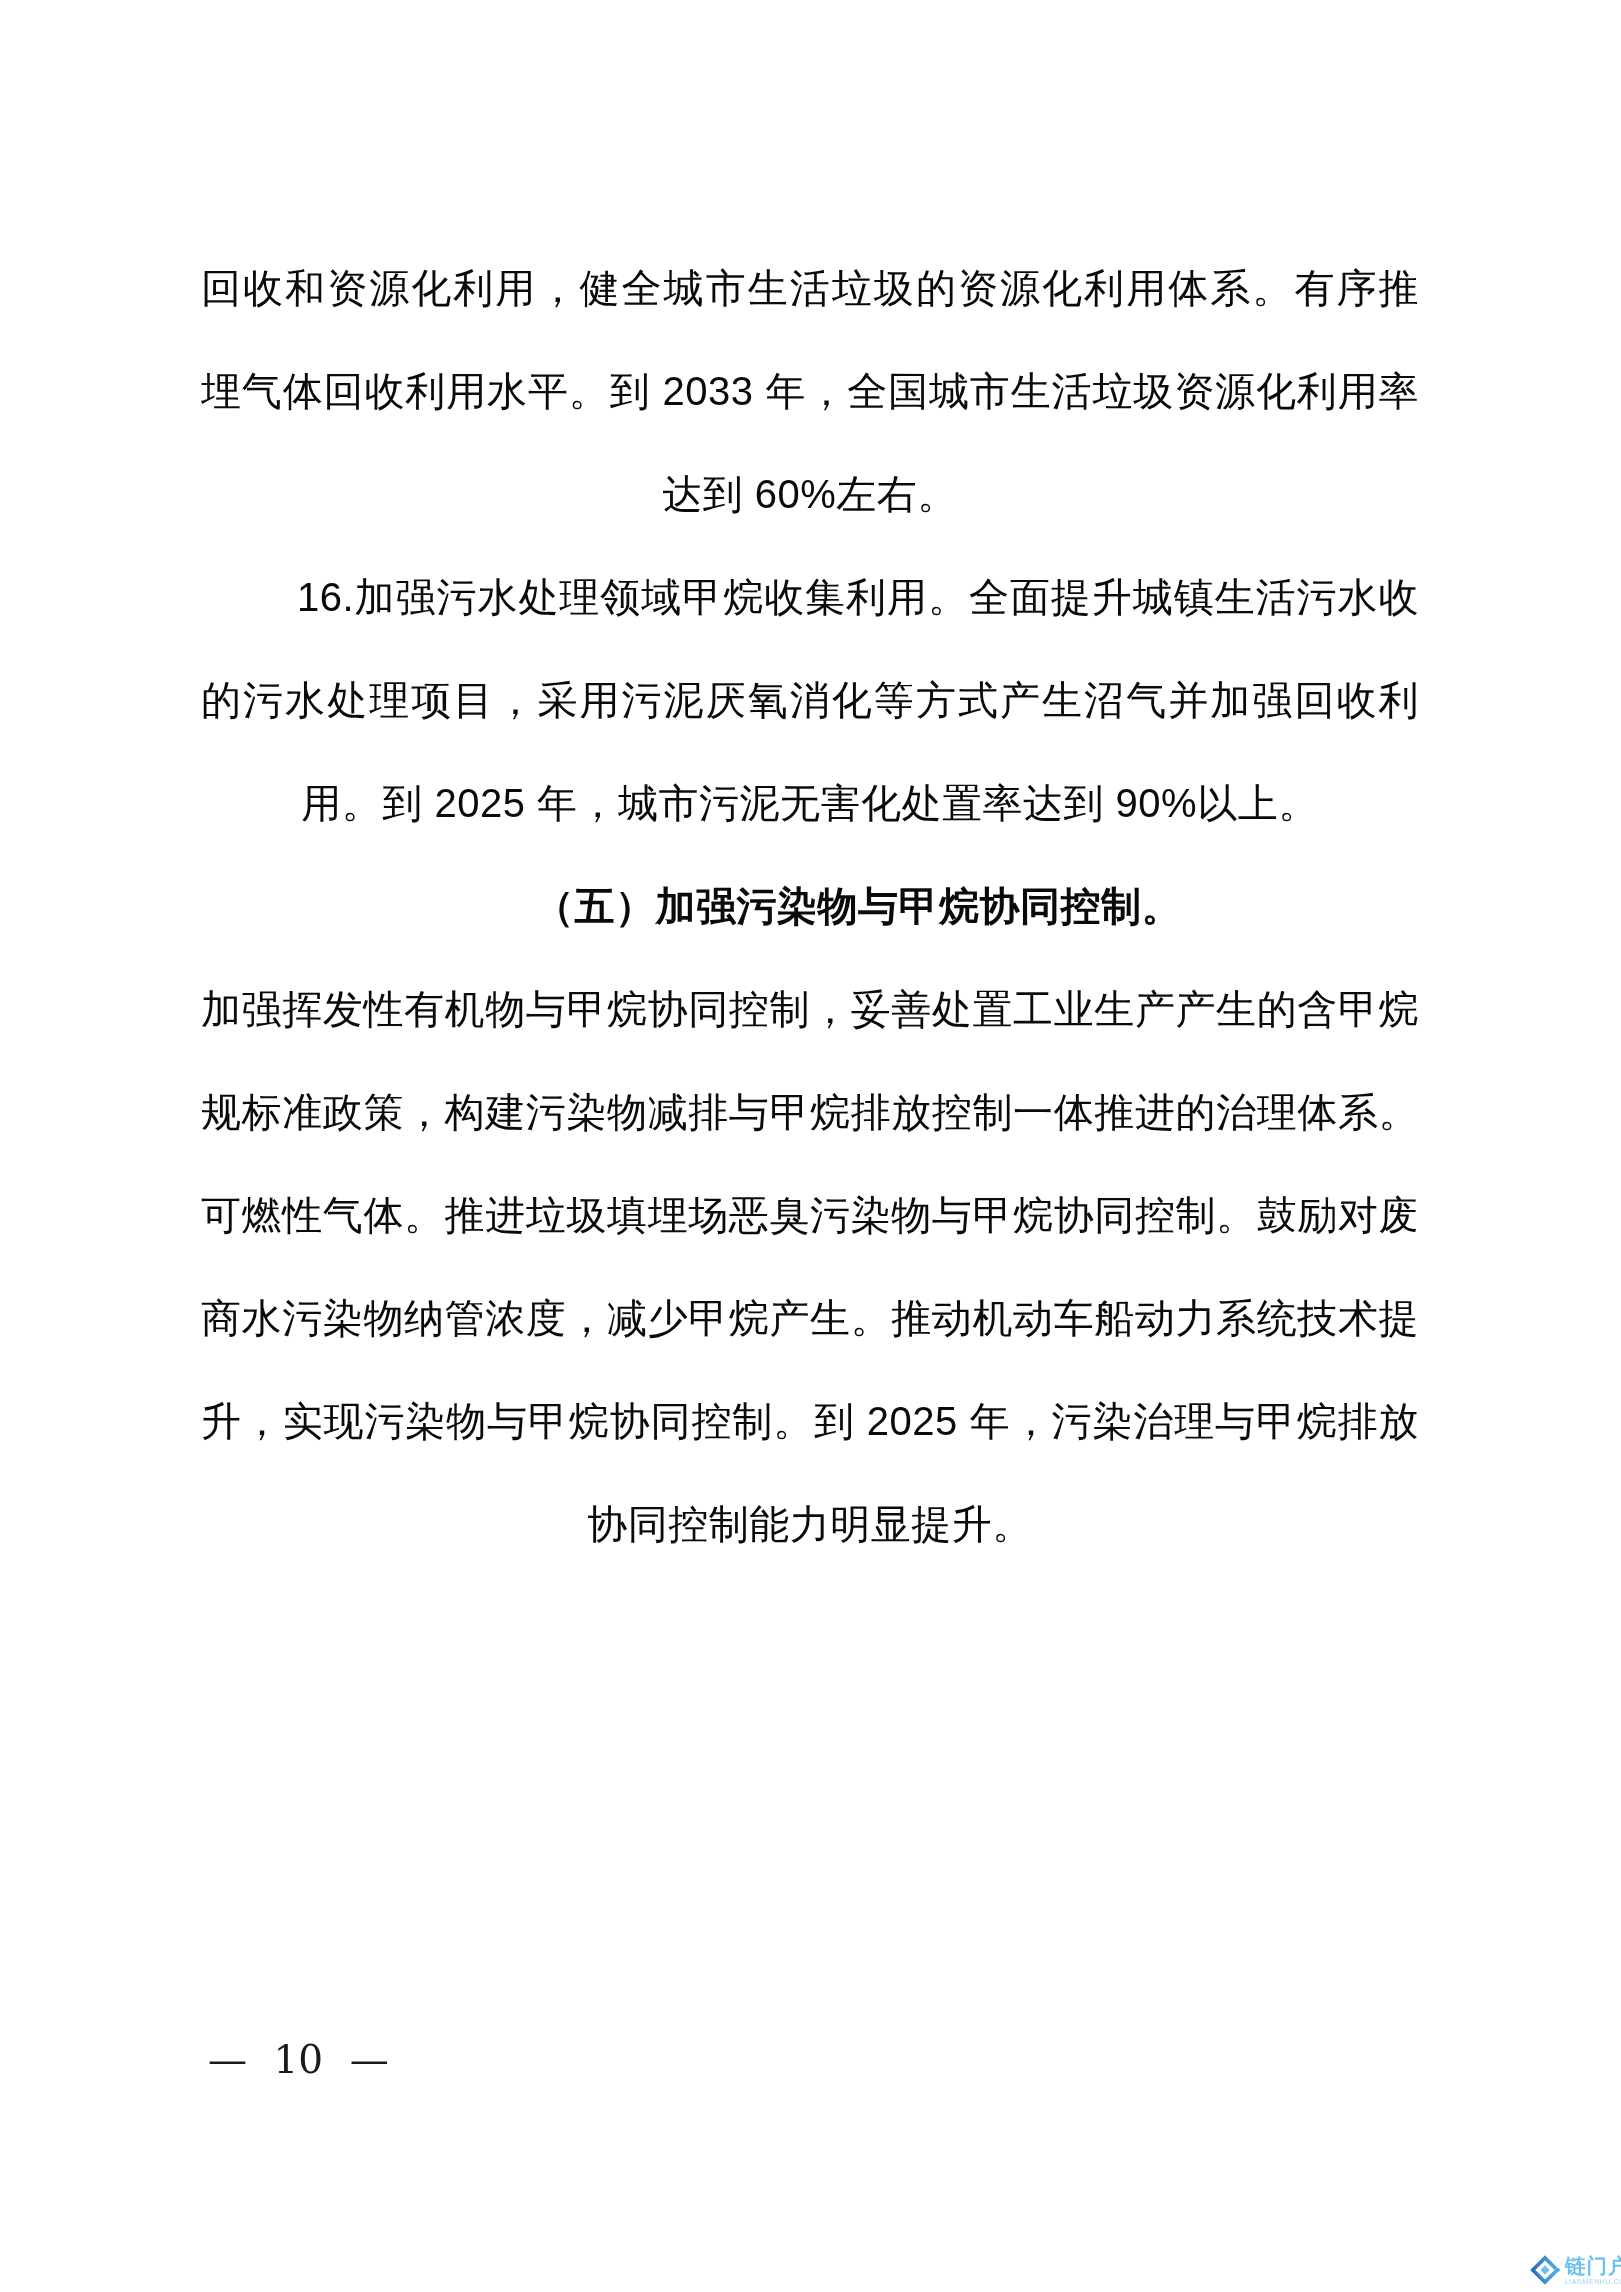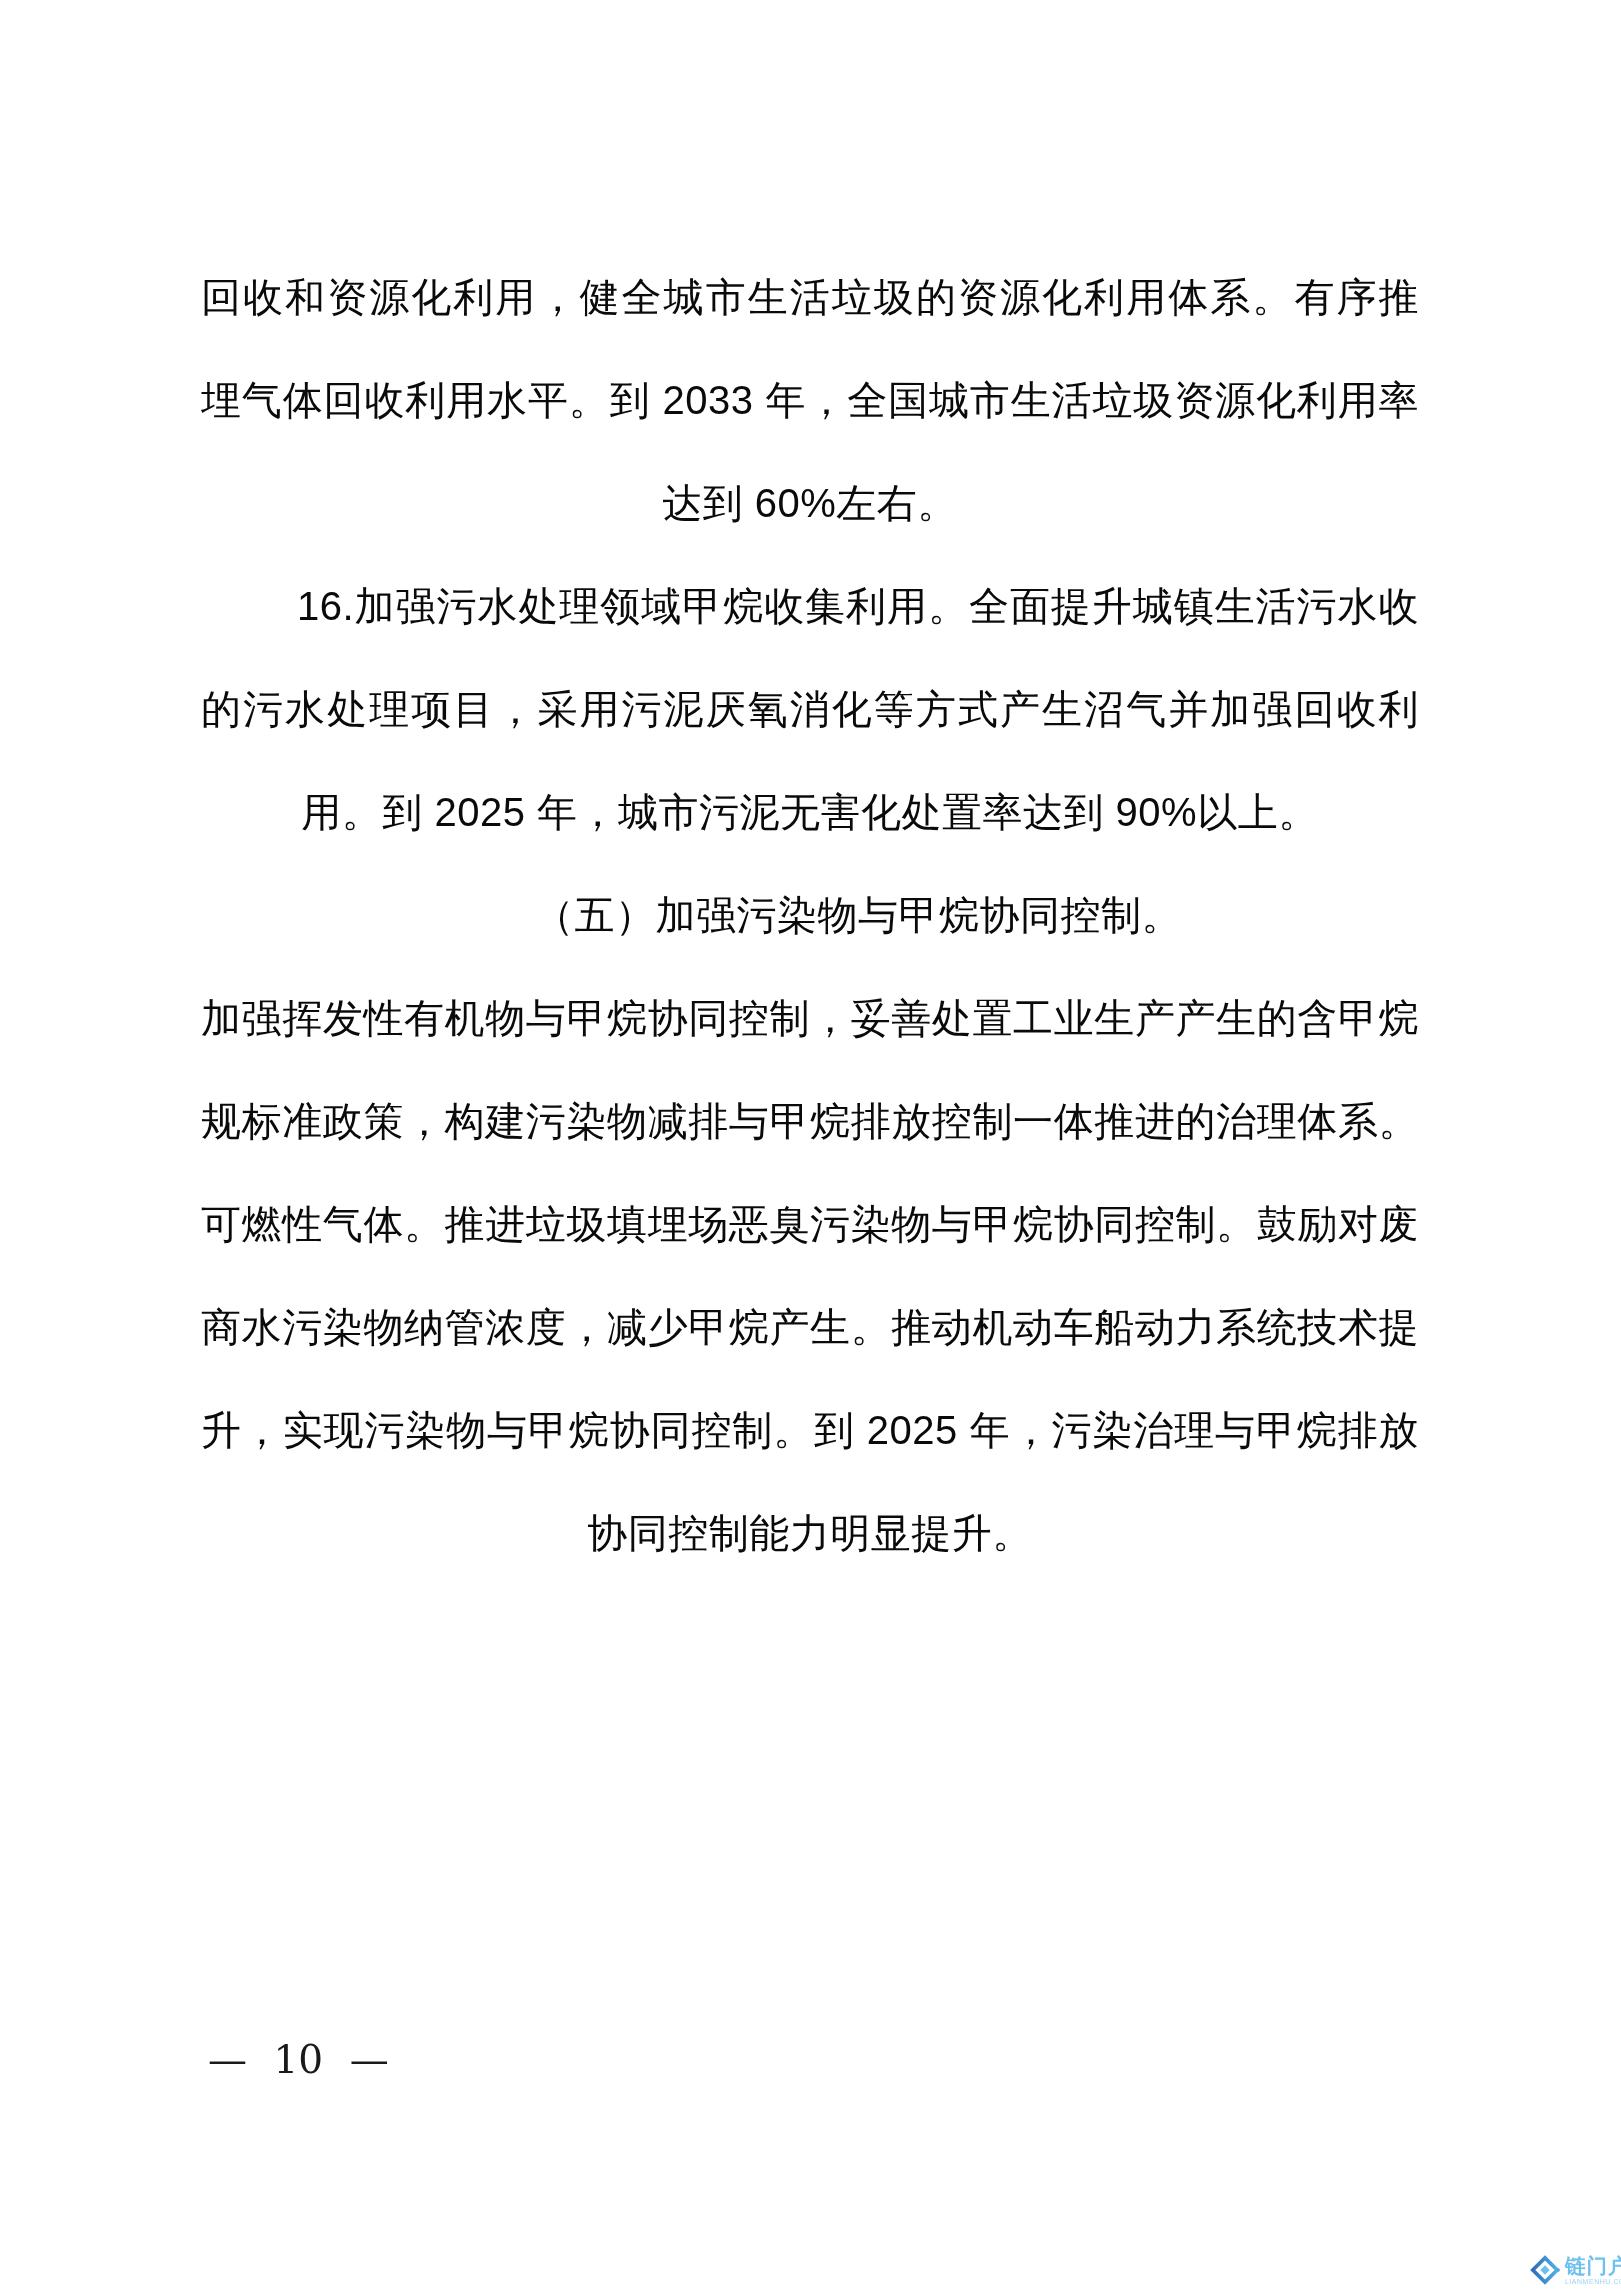--- a/index.html
+++ b/index.html
@@ -9,38 +9,38 @@
     width:1621px;
     height:2293px;
     background:#ffffff;
     overflow:hidden;
     font-family:"Liberation Sans","DejaVu Sans",sans-serif;
     color:#0a0a0a;
   }
   .doc {
     position:absolute;
     left:201px;
-    top:246px;
+    top:237px;
     width:1218px;
   }
   .ln {
     font-size:40px;
     line-height:103px;
     height:103px;
     letter-spacing:0.5px;
     white-space:normal;
     text-align:center;
   }
   .j {
     text-align:justify;
     text-align-last:justify;
     text-justify:inter-character;
   }
   .ind { text-indent:96px; }
-  .hd  { font-weight:normal; }
+  .hd  { font-weight:bold; }
   .footer {
     position:absolute;
     left:208px;
     top:2037px;
     display:flex;
     align-items:center;
     gap:26.5px;
     font-family:"DejaVu Serif","Liberation Serif",serif;
     font-size:39px;
     color:#1a1a1a;

